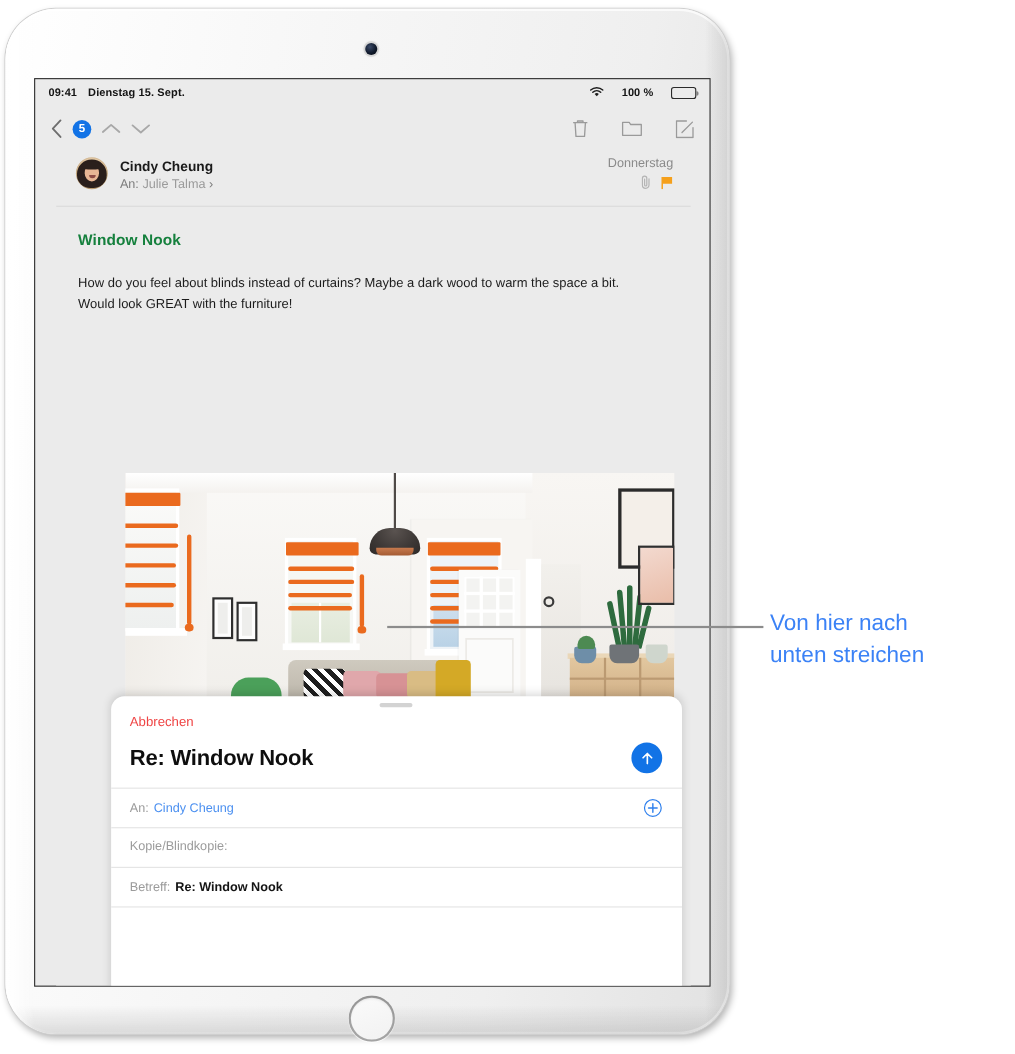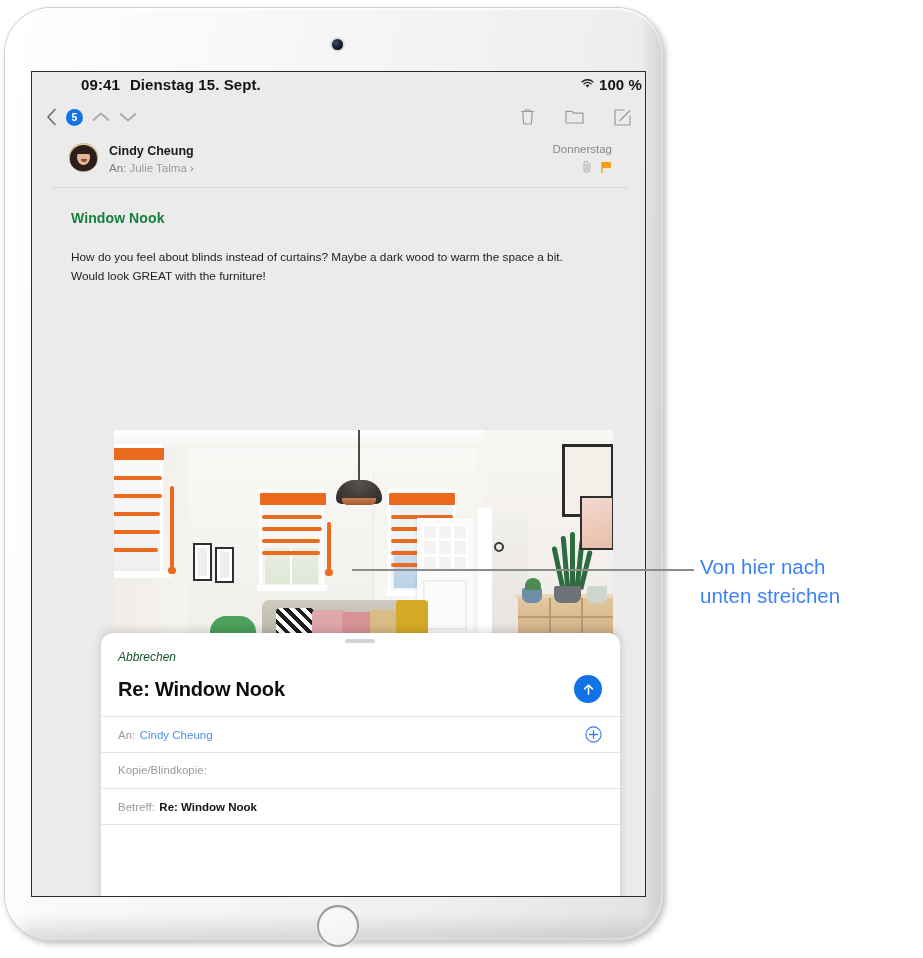--- a/index.html
+++ b/index.html
@@ -55,26 +55,25 @@
     width: 615px; height: 826px;
     background: #ebebeb;
     border: 1.6px solid #2b2b2b;
     overflow: hidden;
   }
 
   
   .statusbar {
     position: absolute; left: 0; top: 0; width: 100%; height: 24px;
     display: flex; align-items: center; justify-content: space-between;
-    padding: 0 12px; color: #141414; font-size: 15px; font-weight: bold;
+    padding: 0 12px; color: #141414; font-size: 10px; font-weight: bold;
     letter-spacing: 0.1px;
-    margin-left: 37px;
   }
   .status-left { display: flex; gap: 10px; align-items: center; }
-  .status-right { display: flex; gap: 5px; align-items: center; }
+  .status-right { display: flex; gap: 16px; align-items: center; }
   .wifi-icon svg { display:block; }
   .battery {
     width: 23px; height: 11px; border-radius: 2.6px;
     border: 1.2px solid #2a2a2a; position: relative; padding: 1.2px;
   }
   .battery::after {
     content:""; position:absolute; right:-3.4px; top:3.2px;
     width:2px; height:4px; border-radius:0 1.5px 1.5px 0; background:#808080;
   }
   .battery-fill { width:100%; height:100%; background:#1d1d1d; border-radius:1.2px; }
@@ -217,21 +216,21 @@
     position:absolute; left:50px; top:504px; width:519px; height:322px;
     background:#ffffff; border-radius: 12px 12px 0 0;
     box-shadow: 0 -2px 9px rgba(0,0,0,0.16);
     overflow:hidden;
   }
   .grabber {
     position:absolute; left:244px; top:6px; width:30px; height:4px;
     border-radius:2px; background:#d3d3d3;
   }
   .cancel-row { padding: 14px 0 0 17px; }
-  .cancel-link { font-size: 12px; color:#14532d;font-style:italic; }
+  .cancel-link { font-size: 12px; color:#ef4444; }
   .subject-row {
     display:flex; align-items:center; justify-content:space-between;
     padding: 10px 18px 13px 17px;
   }
   .compose-title { font-size: 20px; font-weight: bold; color:#0e0e0e; letter-spacing:-0.2px;}
   .send-btn {
     width:28px; height:28px; border-radius:50%; background:#1273e6;
     display:flex; align-items:center; justify-content:center; flex:none;
   }
   .field-row {

